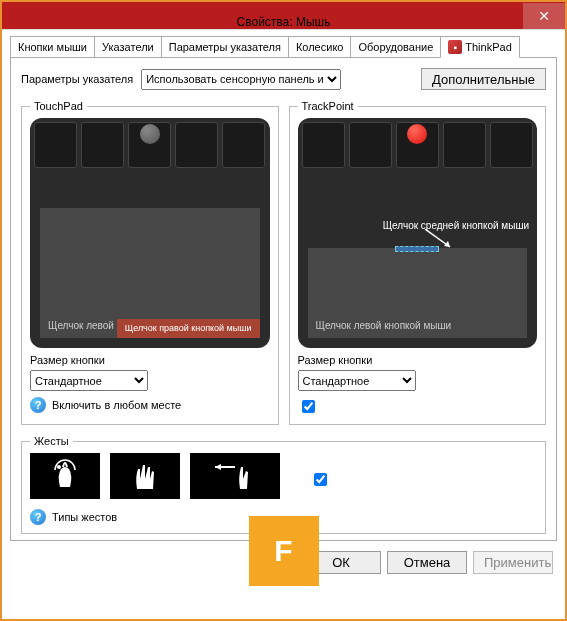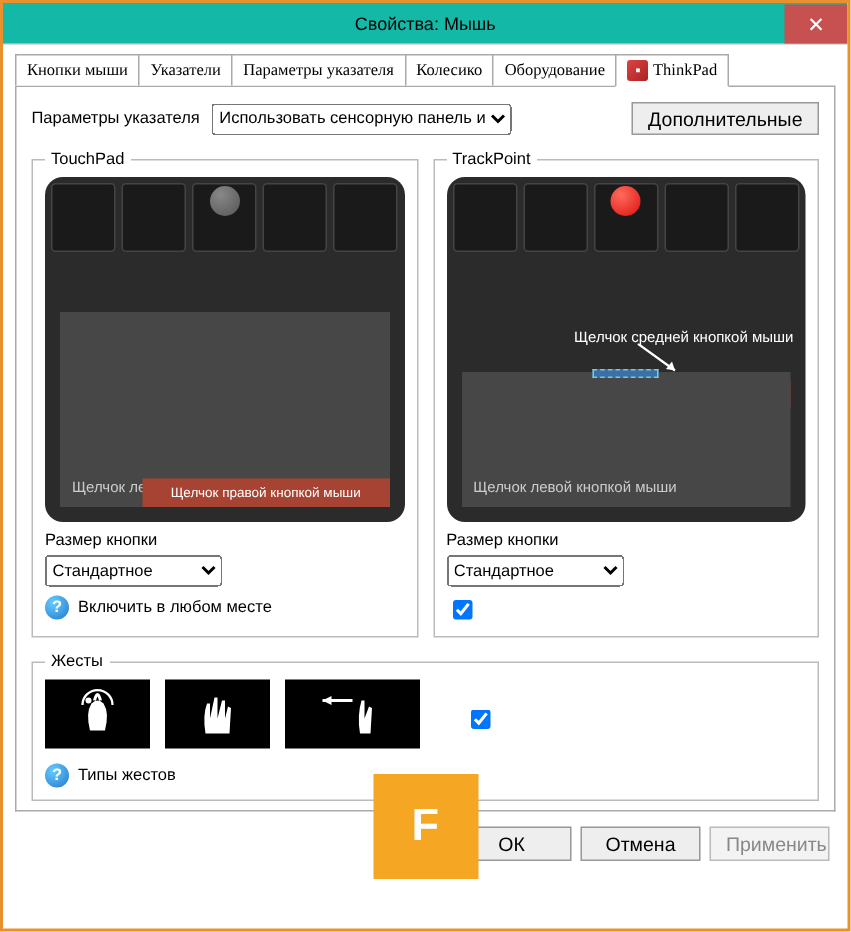--- a/index.html
+++ b/index.html
@@ -9,23 +9,23 @@
     font-family: "Segoe UI", Tahoma, sans-serif;
     font-size: 11px;
     background: #fff;
     width: 567px;
     height: 621px;
     overflow: hidden;
     border: 2px solid #e8912f;
   }
   .titlebar {
     height: 28px;
-    background: #14b8a6;
-    display: flex;
-    align-items: center;
+    background: #b91c1c;
+    display: flex;
+    align-items: flex-end;
     position: relative;
     border-bottom: 1px solid #ddd;
   }
   .titlebar-title {
     position: absolute;
     left: 50%;
     transform: translateX(-50%);
     font-size: 12px;
   }
   .close-btn {
@@ -52,21 +52,20 @@
     padding: 3px 7px;
     border: 1px solid #aaa;
     border-bottom: none;
     background: #fff;
     margin-right: -1px;
     cursor: pointer;
     font-size: 11px;
     display: flex;
     align-items: center;
     gap: 3px;
-    font-family: Liberation Serif, serif;
   }
   .tab.active {
     position: relative;
     z-index: 2;
     background: #fff;
     border-bottom: 1px solid #fff;
     margin-bottom: -1px;
   }
   .tab-icon {
     width: 14px;
@@ -161,21 +160,21 @@
     font-size:10px;
     padding:6px 8px;
     line-height:1.2;
   }
   .corner-label {
     position:absolute;
     right:0;
     bottom:0;
     font-size:9px;
     color:#fff;
-    padding:4px 19px;
+    padding:4px 8px;
     line-height:1.2;
     background:#a74333;
   }
   .mid-btn-label {
     position:absolute;
     top:100px;
     right:4px;
     color:#fff;
     font-size:10px;
     background:#2b2b2b;

